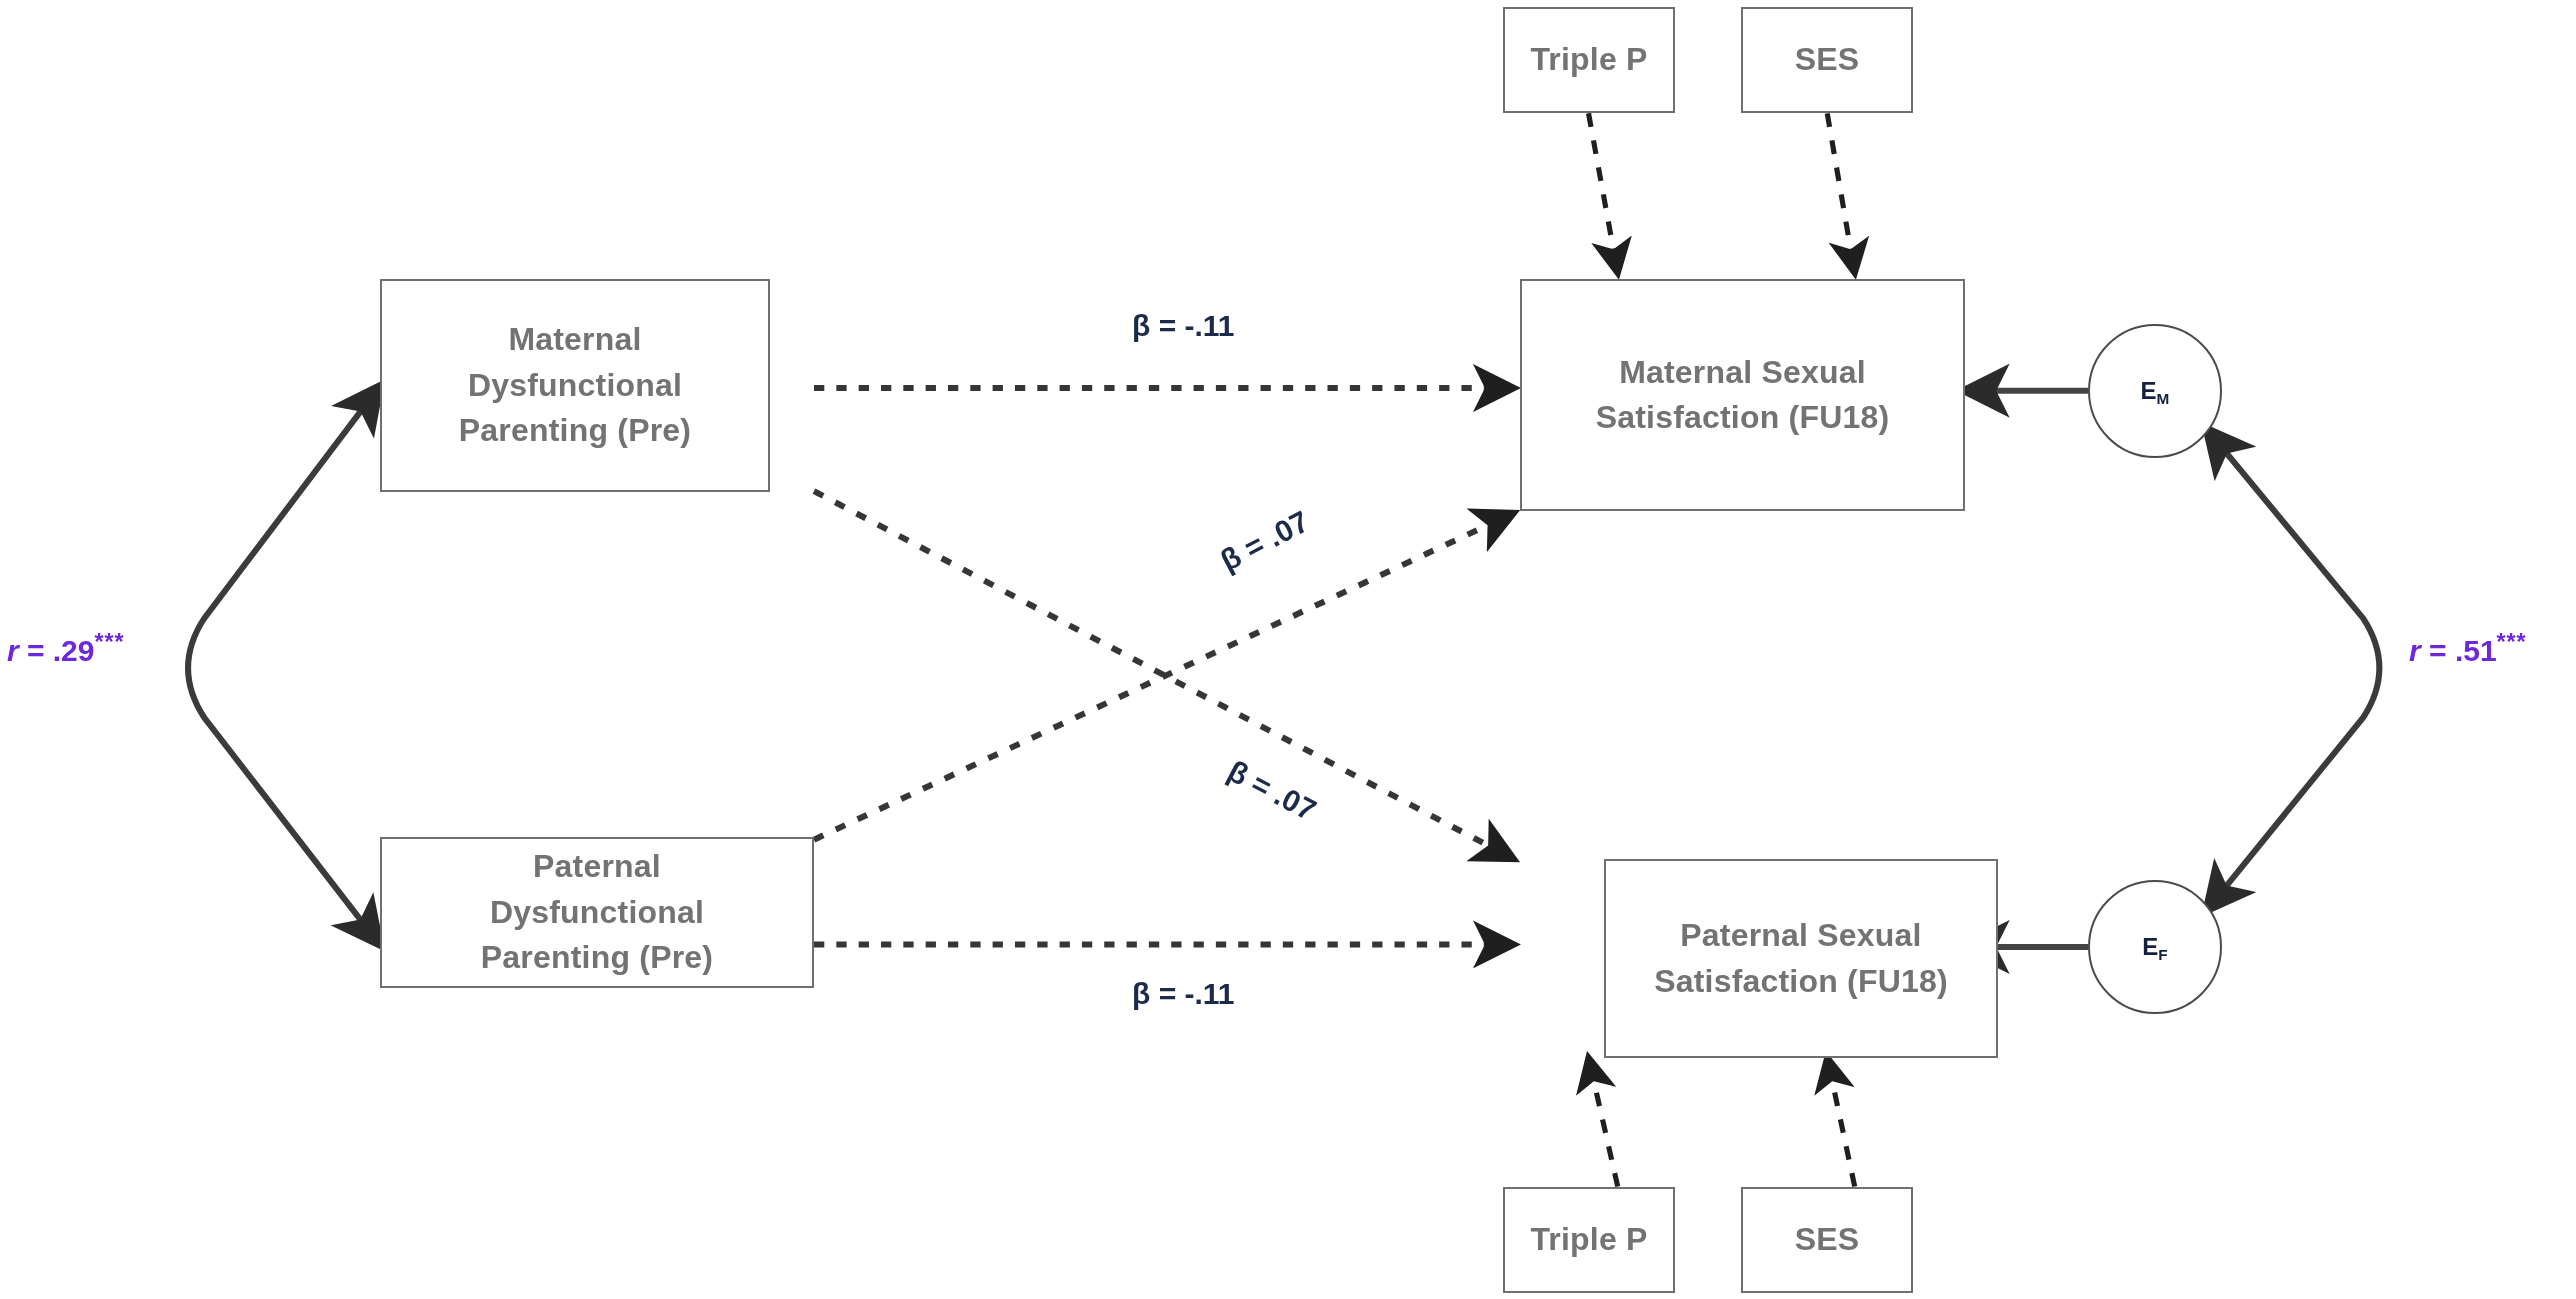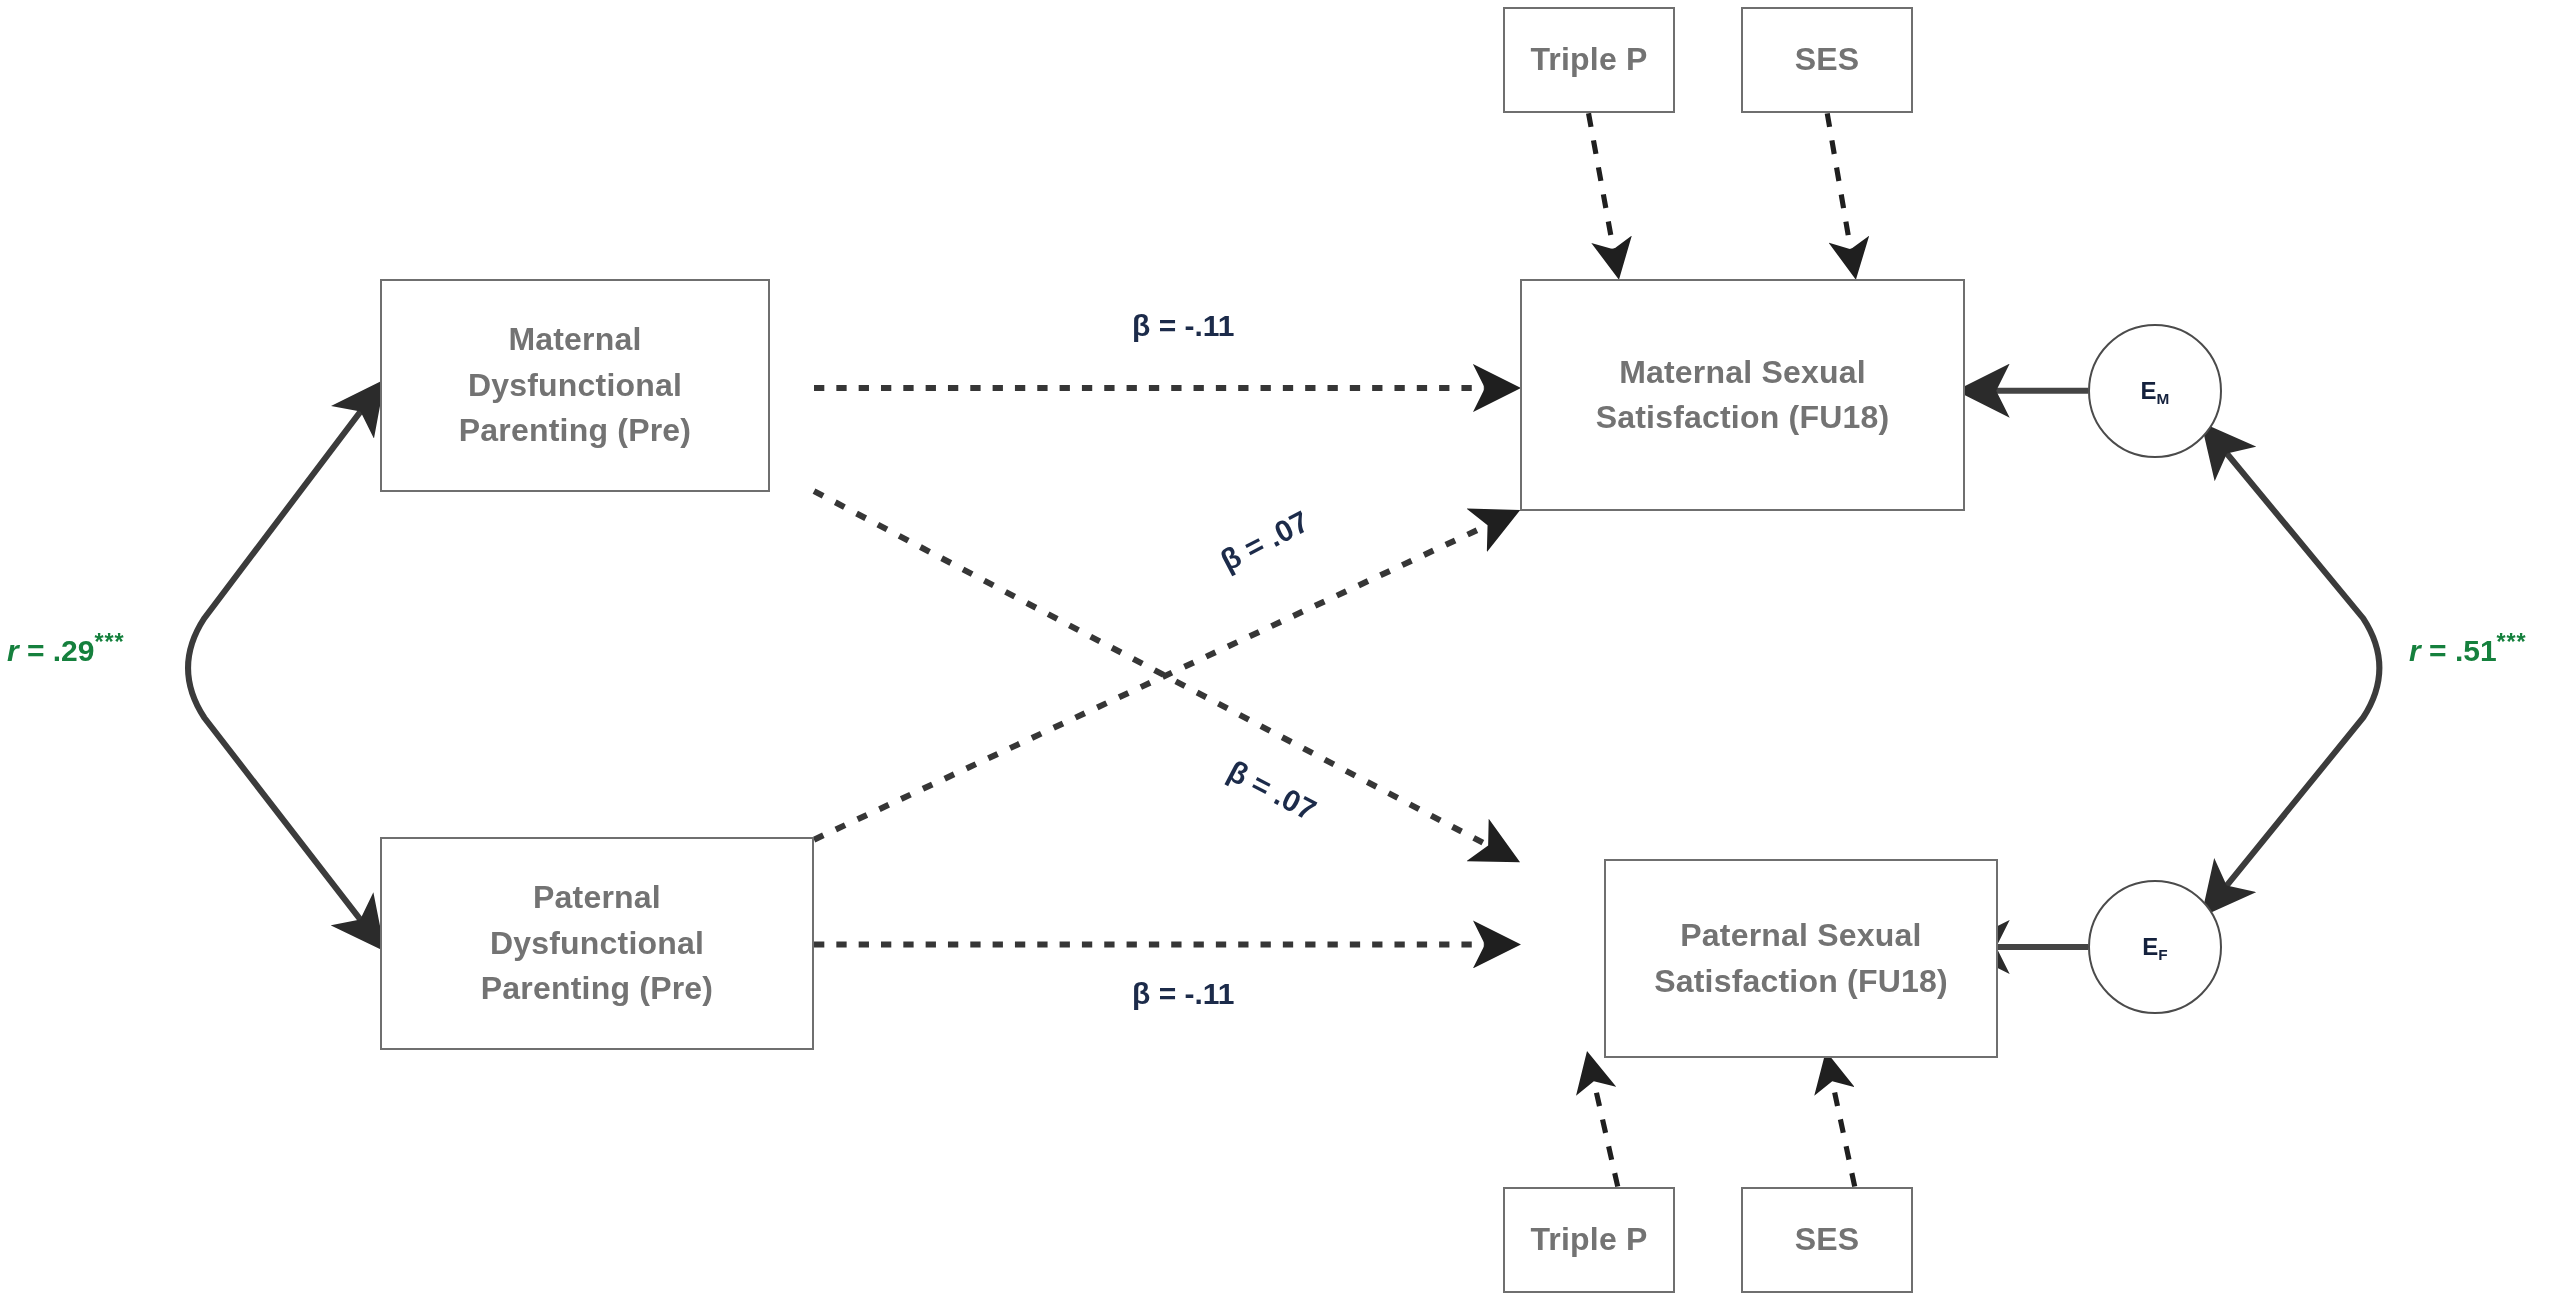--- a/index.html
+++ b/index.html
@@ -71,21 +71,21 @@
   .edge-label {
     position: absolute;
     color: #1c2b4a;
     font-size: 30px;
     font-weight: bold;
     white-space: nowrap;
     transform-origin: left center;
   }
   .corr-label {
     position: absolute;
-    color: #15803d;
+    color: #6d28d9;
     font-size: 30px;
     font-weight: bold;
     white-space: nowrap;
   }
   .corr-label i {
     font-style: italic;
   }
   .corr-label sup {
     font-size: 0.78em;
     letter-spacing: 0.9px;
@@ -140,21 +140,21 @@
   <div class="node-box box-small" style="left:1741px; top:6.9px; width:172px; height:106px;">
     <span class="lines">SES</span>
   </div>
 
   <div class="node-box box-big" style="left:380px; top:279px; width:390px; height:213px;">
     <span class="lines">Maternal
 Dysfunctional
 Parenting (Pre)</span>
   </div>
 
-  <div class="node-box box-big" style="left:380px; top:837px; width:434px; height:213px;">
+  <div class="node-box box-big" style="left:380px; top:837px; width:434px; height:151px;">
     <span class="lines">Paternal
 Dysfunctional
 Parenting (Pre)</span>
   </div>
 
   <div class="node-box box-big" style="left:1520px; top:279px; width:445px; height:232px;">
     <span class="lines">Maternal Sexual
 Satisfaction (FU18)</span>
   </div>
 

